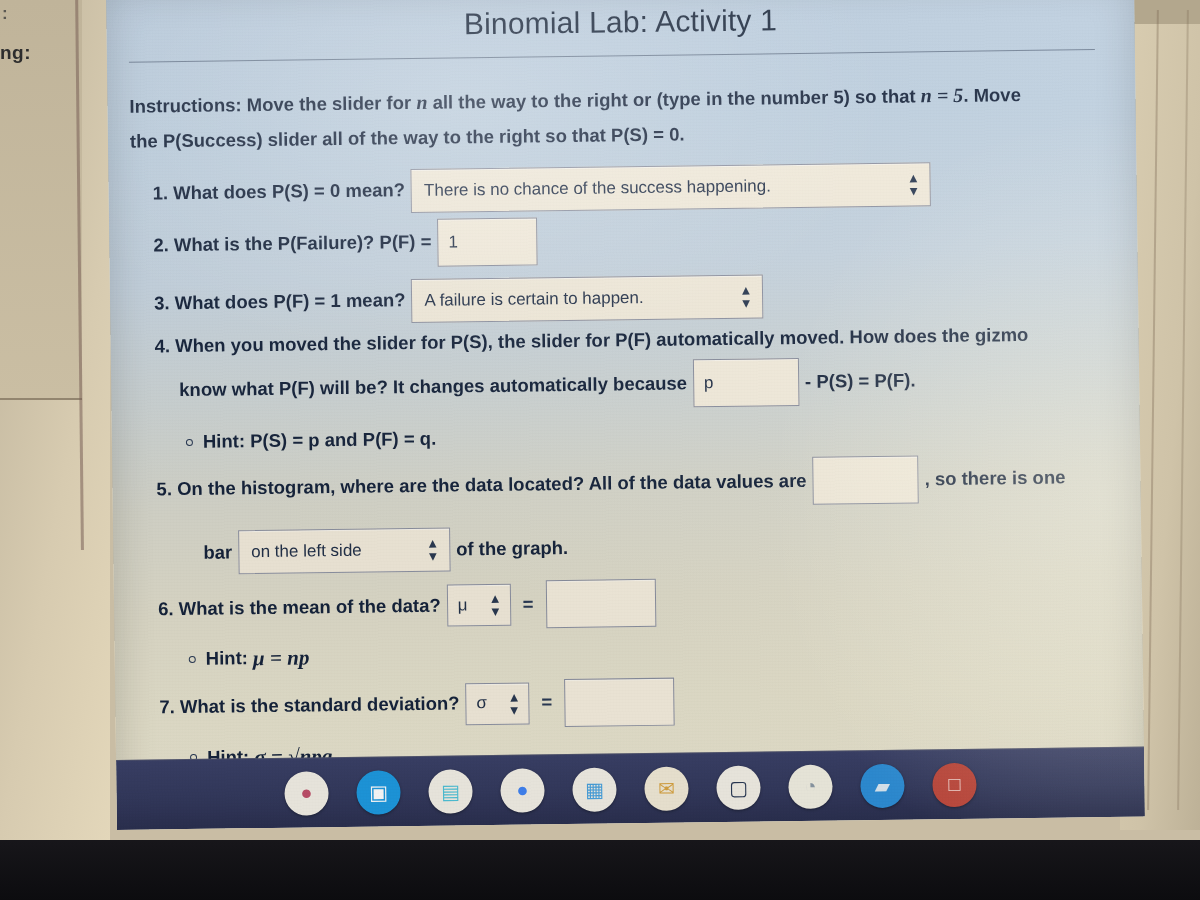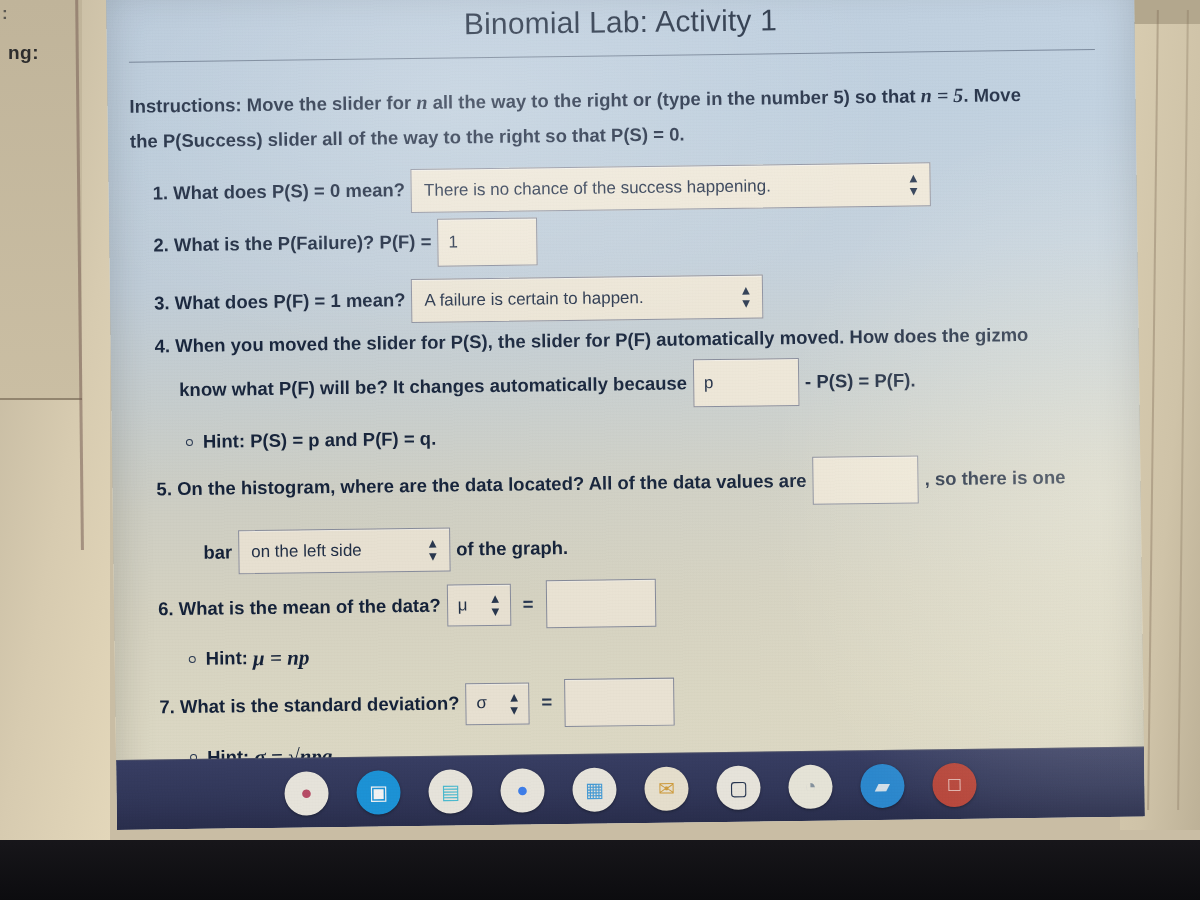--- a/index.html
+++ b/index.html
@@ -29,21 +29,21 @@
     background: rgba(120,95,85,.55);
     transform: rotate(-0.6deg);
   }
   #backdrop-left .paper-edge2 {
     position:absolute; left: 0px; top: 0px; width: 82px; height: 400px;
     background: linear-gradient(180deg,#c0b49a,#cabea3);
     border-bottom: 2px solid rgba(90,75,60,.45);
   }
   #bg-note-a { position:absolute; left: 2px; top: 4px; font-size: 17px; font-weight: 700;
      color:#3a3a3a; letter-spacing:.5px; opacity:.75; }
-  #bg-note-b { position:absolute; left: 8px; top: 42px; font-size: 19px; font-weight: 700;
+  #bg-note-b { position:absolute; left: 0px; top: 42px; font-size: 19px; font-weight: 700;
      color:#2d2d2d; letter-spacing:.5px; }
 
   
   #backdrop-right {
     position: absolute; right: 0; top: 0; width: 80px; height: 830px;
     background: linear-gradient(95deg,#d9cdb1 0%, #cfc3a8 60%, #bdb197 100%);
   }
   #backdrop-right .line1 { position:absolute; right: 46px; top: 10px; width:2px; height: 800px;
       background: rgba(120,100,80,.35); transform: rotate(0.7deg); }
   #backdrop-right .line2 { position:absolute; right: 16px; top: 10px; width:2px; height: 800px;

